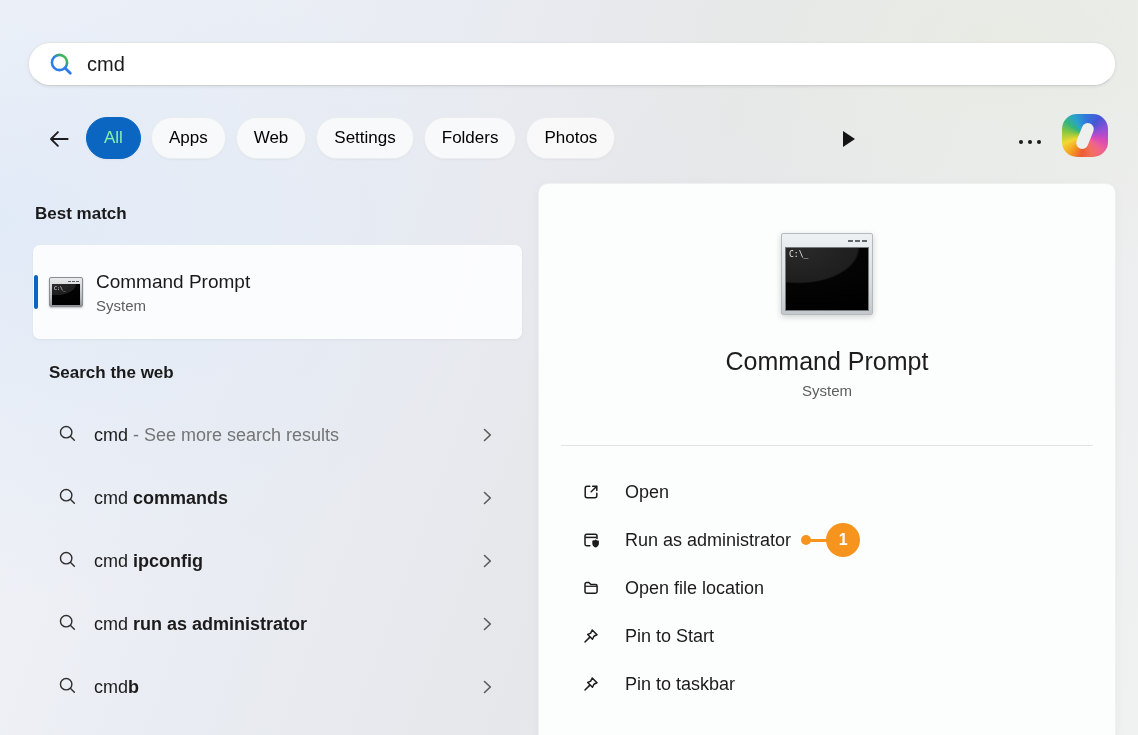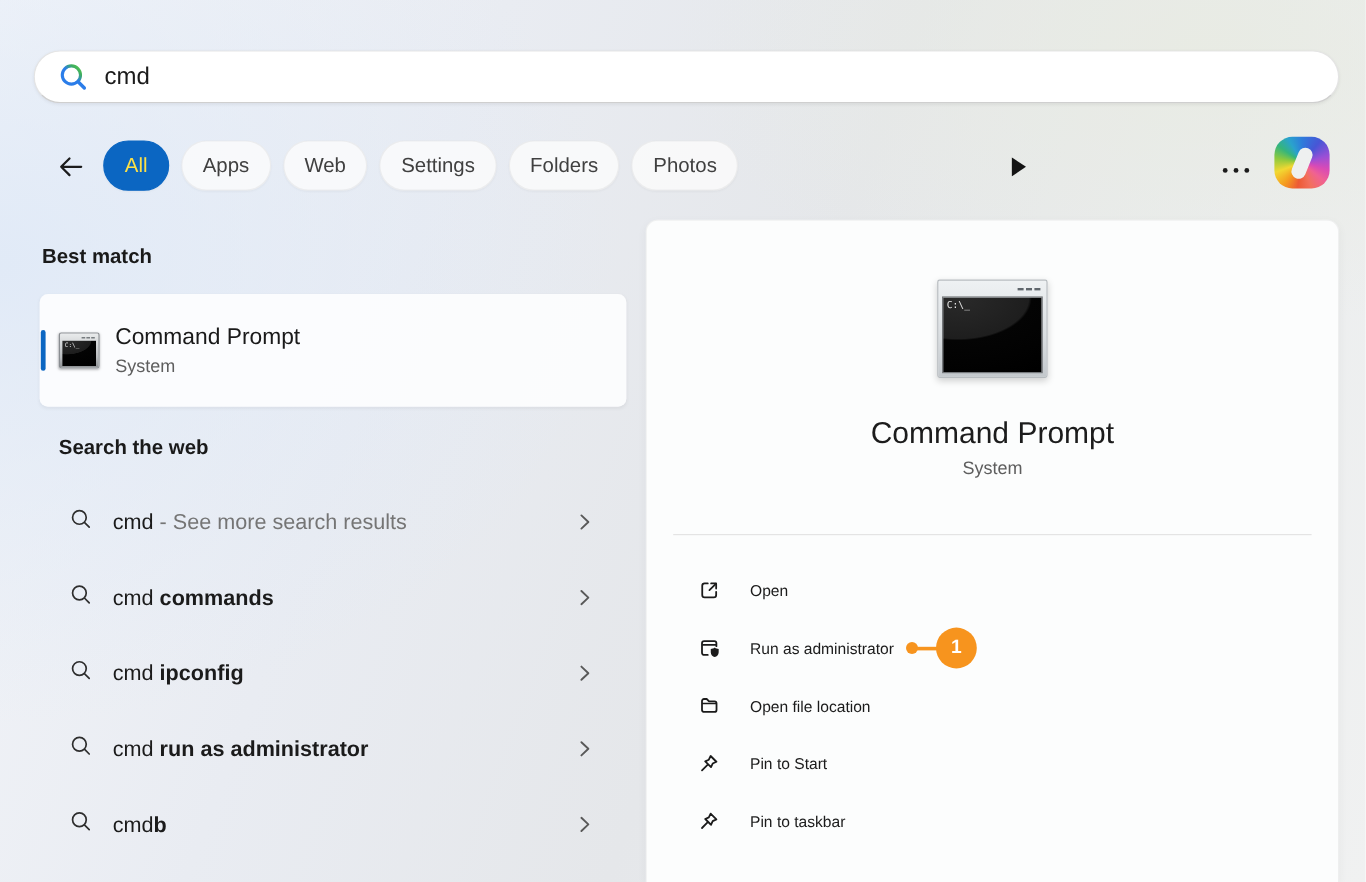--- a/index.html
+++ b/index.html
@@ -25,24 +25,24 @@
   .search-bar input {
     border:none; outline:none; background:transparent; margin-left:13px;
     font-family:inherit; font-size:20px; color:#1b1b1b; width:900px;
   }
 
   
   .back-btn { position:absolute; left:46px; top:126px; width:26px; height:26px; display:flex; cursor:pointer; }
   .pills { position:absolute; left:86px; top:117px; display:flex; gap:10px; }
   .pill {
     height:42px; padding:0 17px; border-radius:21px; display:flex; align-items:center;
-    font-size:17px; color:#404040; background:rgba(253,253,253,0.78);
+    font-size:17px; color:#000000; background:rgba(253,253,253,0.78);
     border:1px solid rgba(0,0,0,0.05); box-shadow:0 1px 2px rgba(0,0,0,0.04); cursor:pointer;
   }
-  .pill.selected { background:#0b66c2; border-color:#0b66c2; color:#fde047; }
+  .pill.selected { background:#0b66c2; border-color:#0b66c2; color:#86efac; }
   .overflow-play { position:absolute; left:843px; top:131px; display:flex; cursor:pointer; }
   .more-dots { position:absolute; left:1015px; top:136px; display:flex; gap:5px; cursor:pointer; padding:4px; }
   .more-dots i { width:4px; height:4px; border-radius:50%; background:#1b1b1b; }
   .copilot {
     position:absolute; left:1062px; top:114px; width:46px; height:43px; border-radius:15px; cursor:pointer;
     background:conic-gradient(from 0deg at 50% 50%,
       #2e7cdb 0deg,#4756d6 40deg,#9a4fd6 75deg,#d94ab6 105deg,#f06292 130deg,
       #f2705c 160deg,#ed5a35 190deg,#f59d20 220deg,#f2d832 250deg,
       #8cc93e 280deg,#35b57c 305deg,#2aa3cc 330deg,#2e7cdb 360deg);
   }
@@ -109,21 +109,21 @@
   }
   .cmd-lg .scr span { position:absolute; left:3px; top:2px; font-family:"DejaVu Sans Mono",monospace; font-size:8px; color:#e8e8e8; }
 
   .dp-title { margin-top:32px; text-align:center; font-size:25px; color:#1c1c1c; }
   .dp-sub { margin-top:6px; text-align:center; font-size:15px; color:#5e5e5e; }
   .dp-divider { height:1px; background:#e4e4e4; margin:46px 22px 0; }
 
   .actions { margin-top:22px; padding-left:42px; }
   .action-row { height:48px; display:flex; align-items:center; cursor:pointer; }
   .action-row .aicon { width:20px; height:20px; display:flex; }
-  .action-label { margin-left:24px; font-size:13px; color:#1b1b1b; }
+  .action-label { margin-left:24px; font-size:18px; color:#1b1b1b; }
 
   
   .anno { display:flex; align-items:center; margin-left:10px; }
   .anno-dot { width:10px; height:10px; border-radius:50%; background:#f7941e; }
   .anno-line { width:17px; height:3px; background:#f7941e; margin-left:-1px; }
   .anno-badge {
     width:34px; height:34px; border-radius:50%; background:#f7941e; margin-left:-1px;
     display:flex; align-items:center; justify-content:center;
     color:#ffffff; font-size:16px; font-weight:bold;
   }

